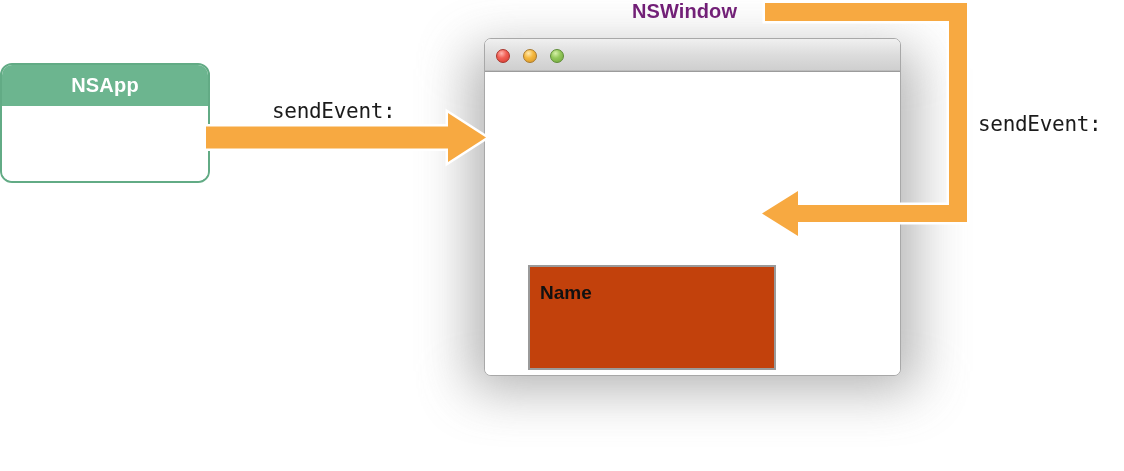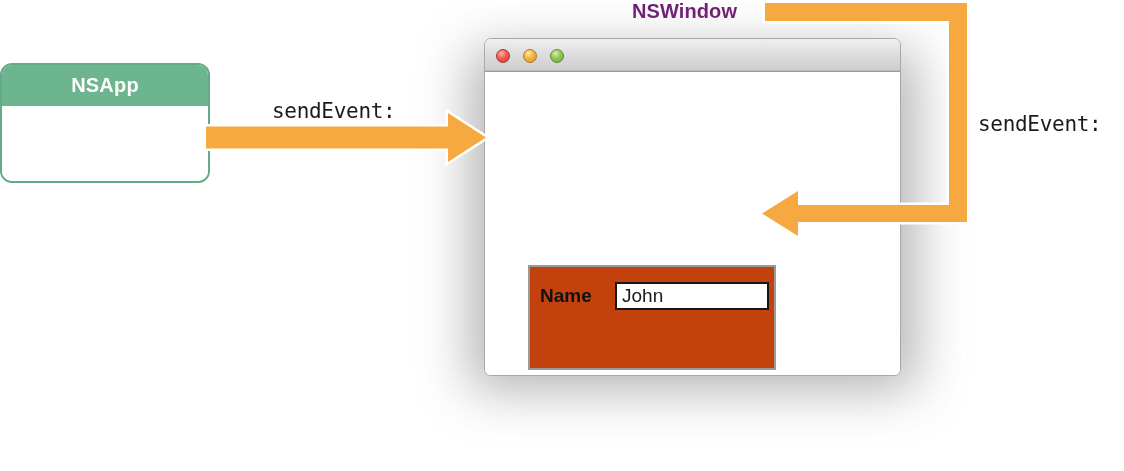--- a/index.html
+++ b/index.html
@@ -202,21 +202,20 @@
       <div class="traffic-lights">
         <div class="tl tl-red"></div>
         <div class="tl tl-yellow"></div>
         <div class="tl tl-green"></div>
       </div>
     </div>
     <div class="window-body">
       <div class="form-box">
         <div class="form-row r1">
           <div class="form-label">Name</div>
-          <div class="form-field">John</div>
         </div>
       </div>
     </div>
   </div>
 
   <div class="send-label left">sendEvent:</div>
   <div class="send-label right">sendEvent:</div>
 
   <svg class="arrows" viewBox="0 0 1124 471">
 

